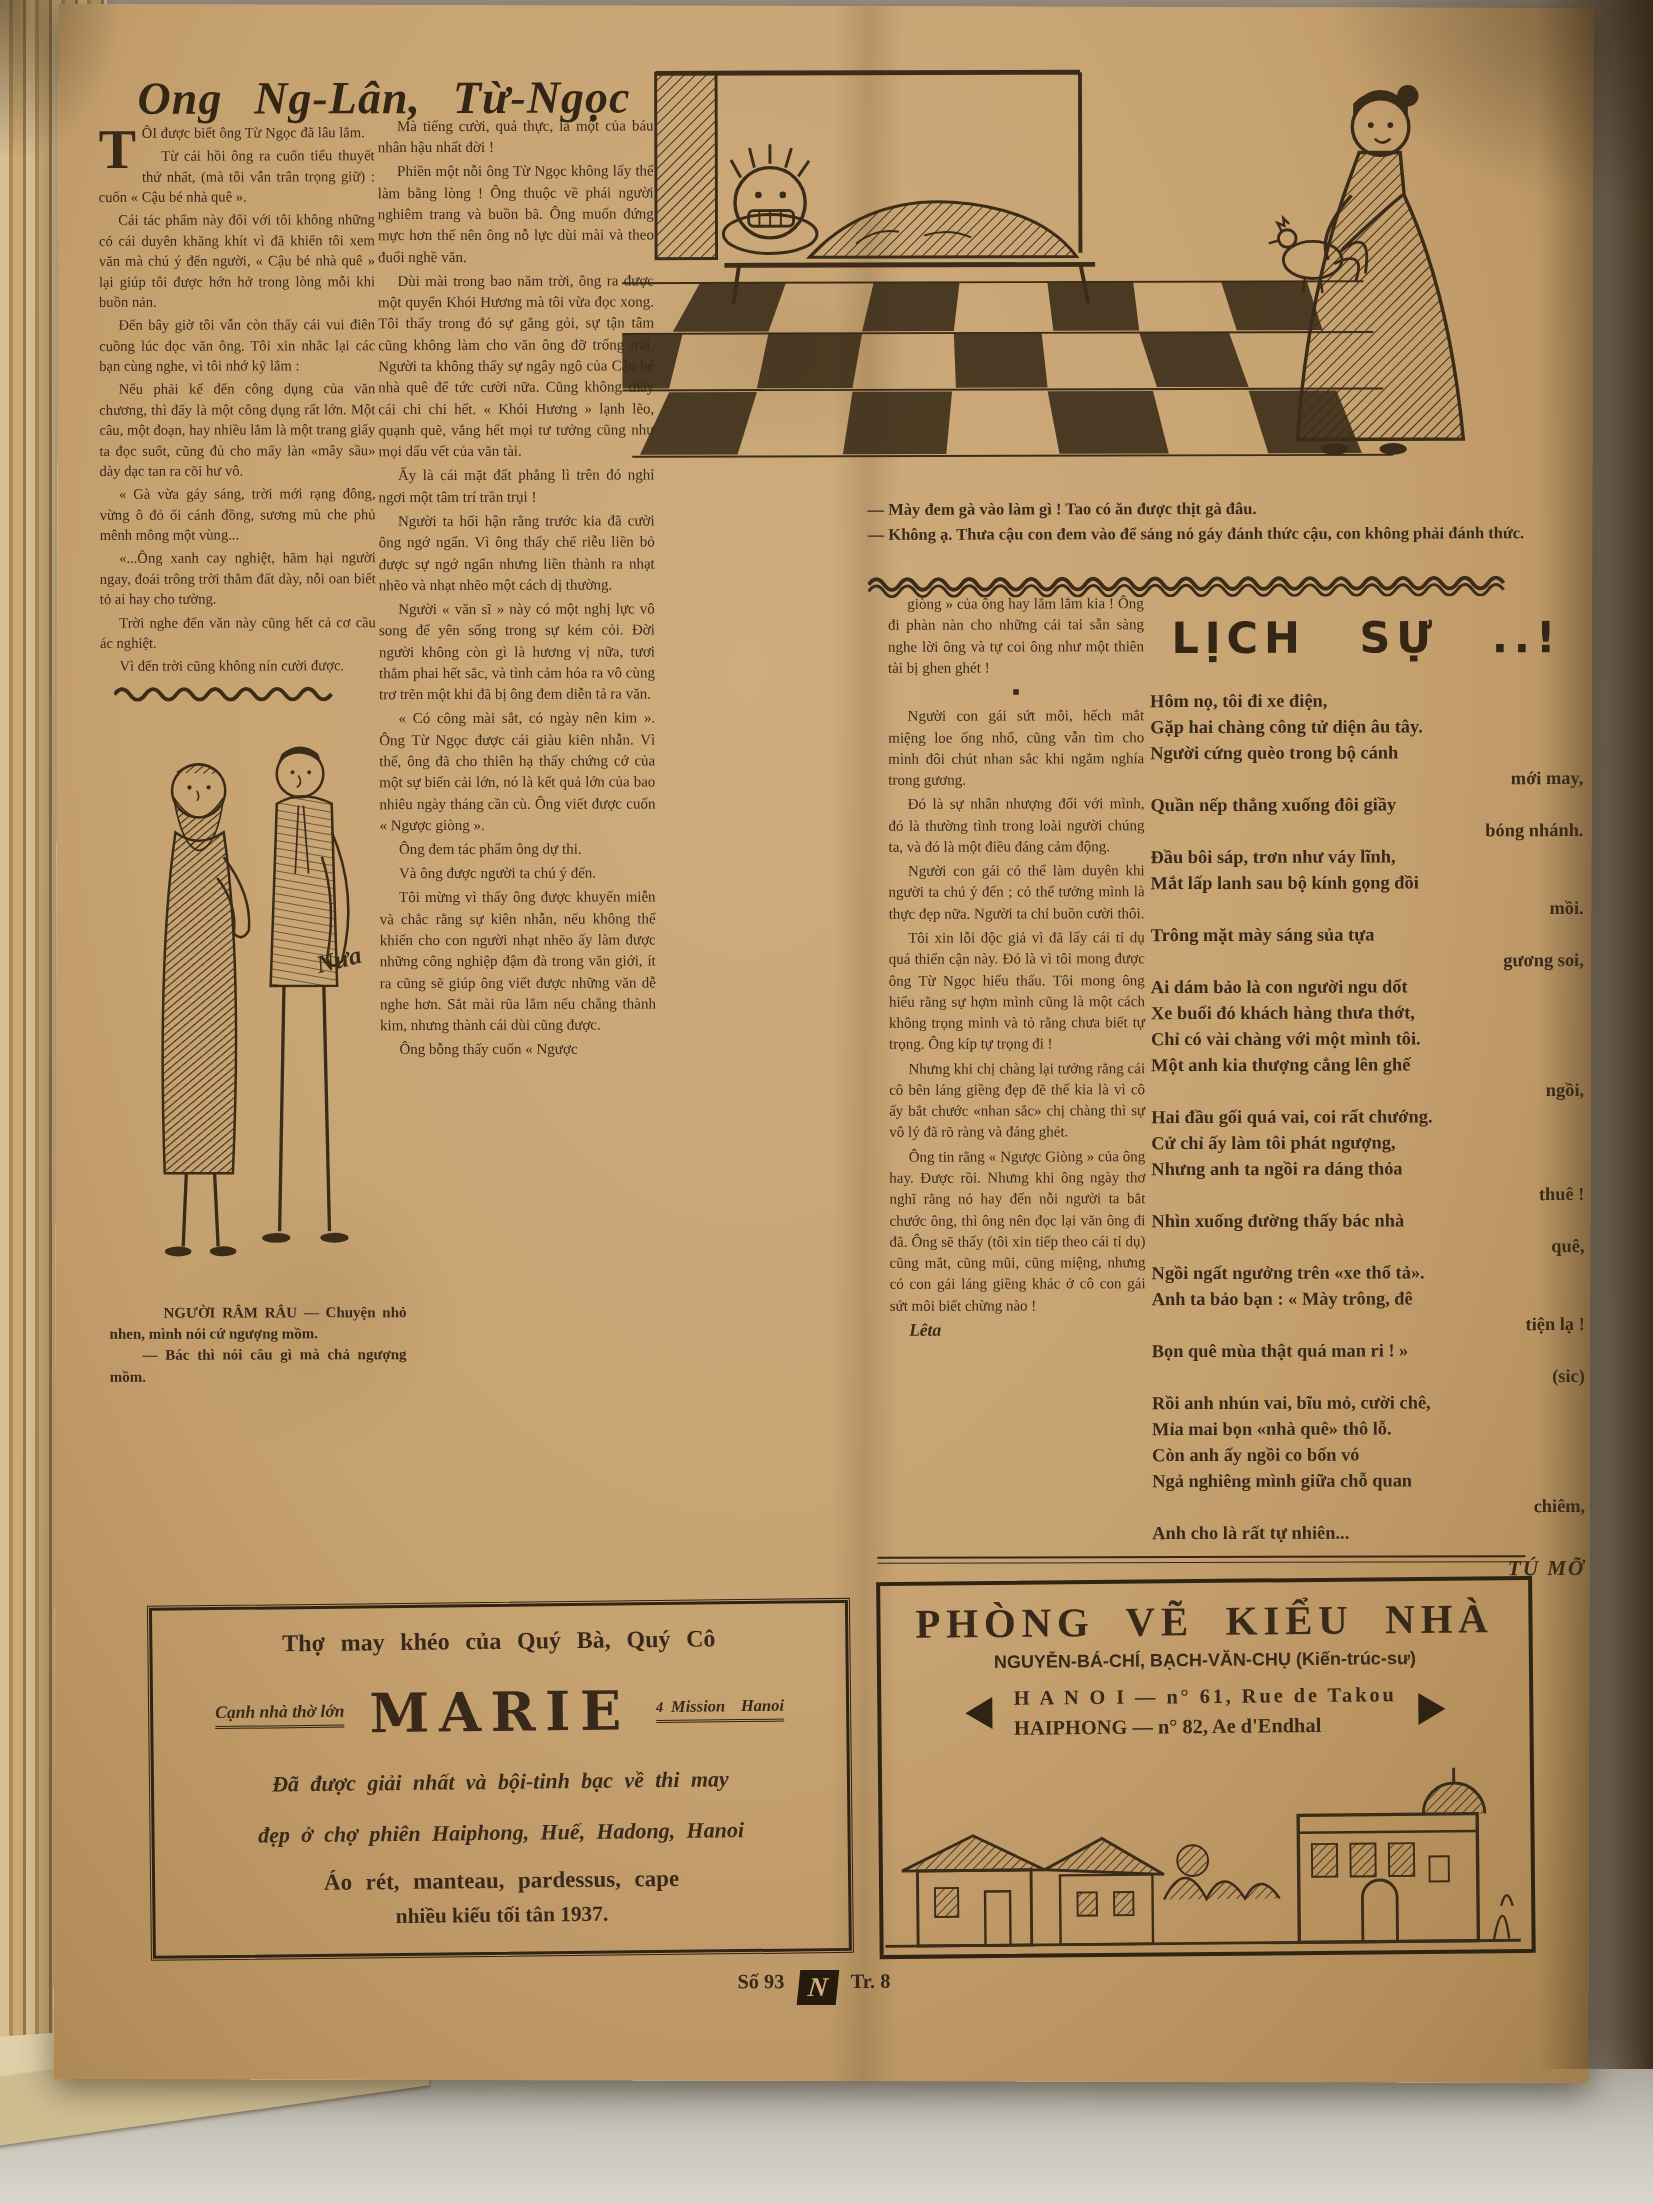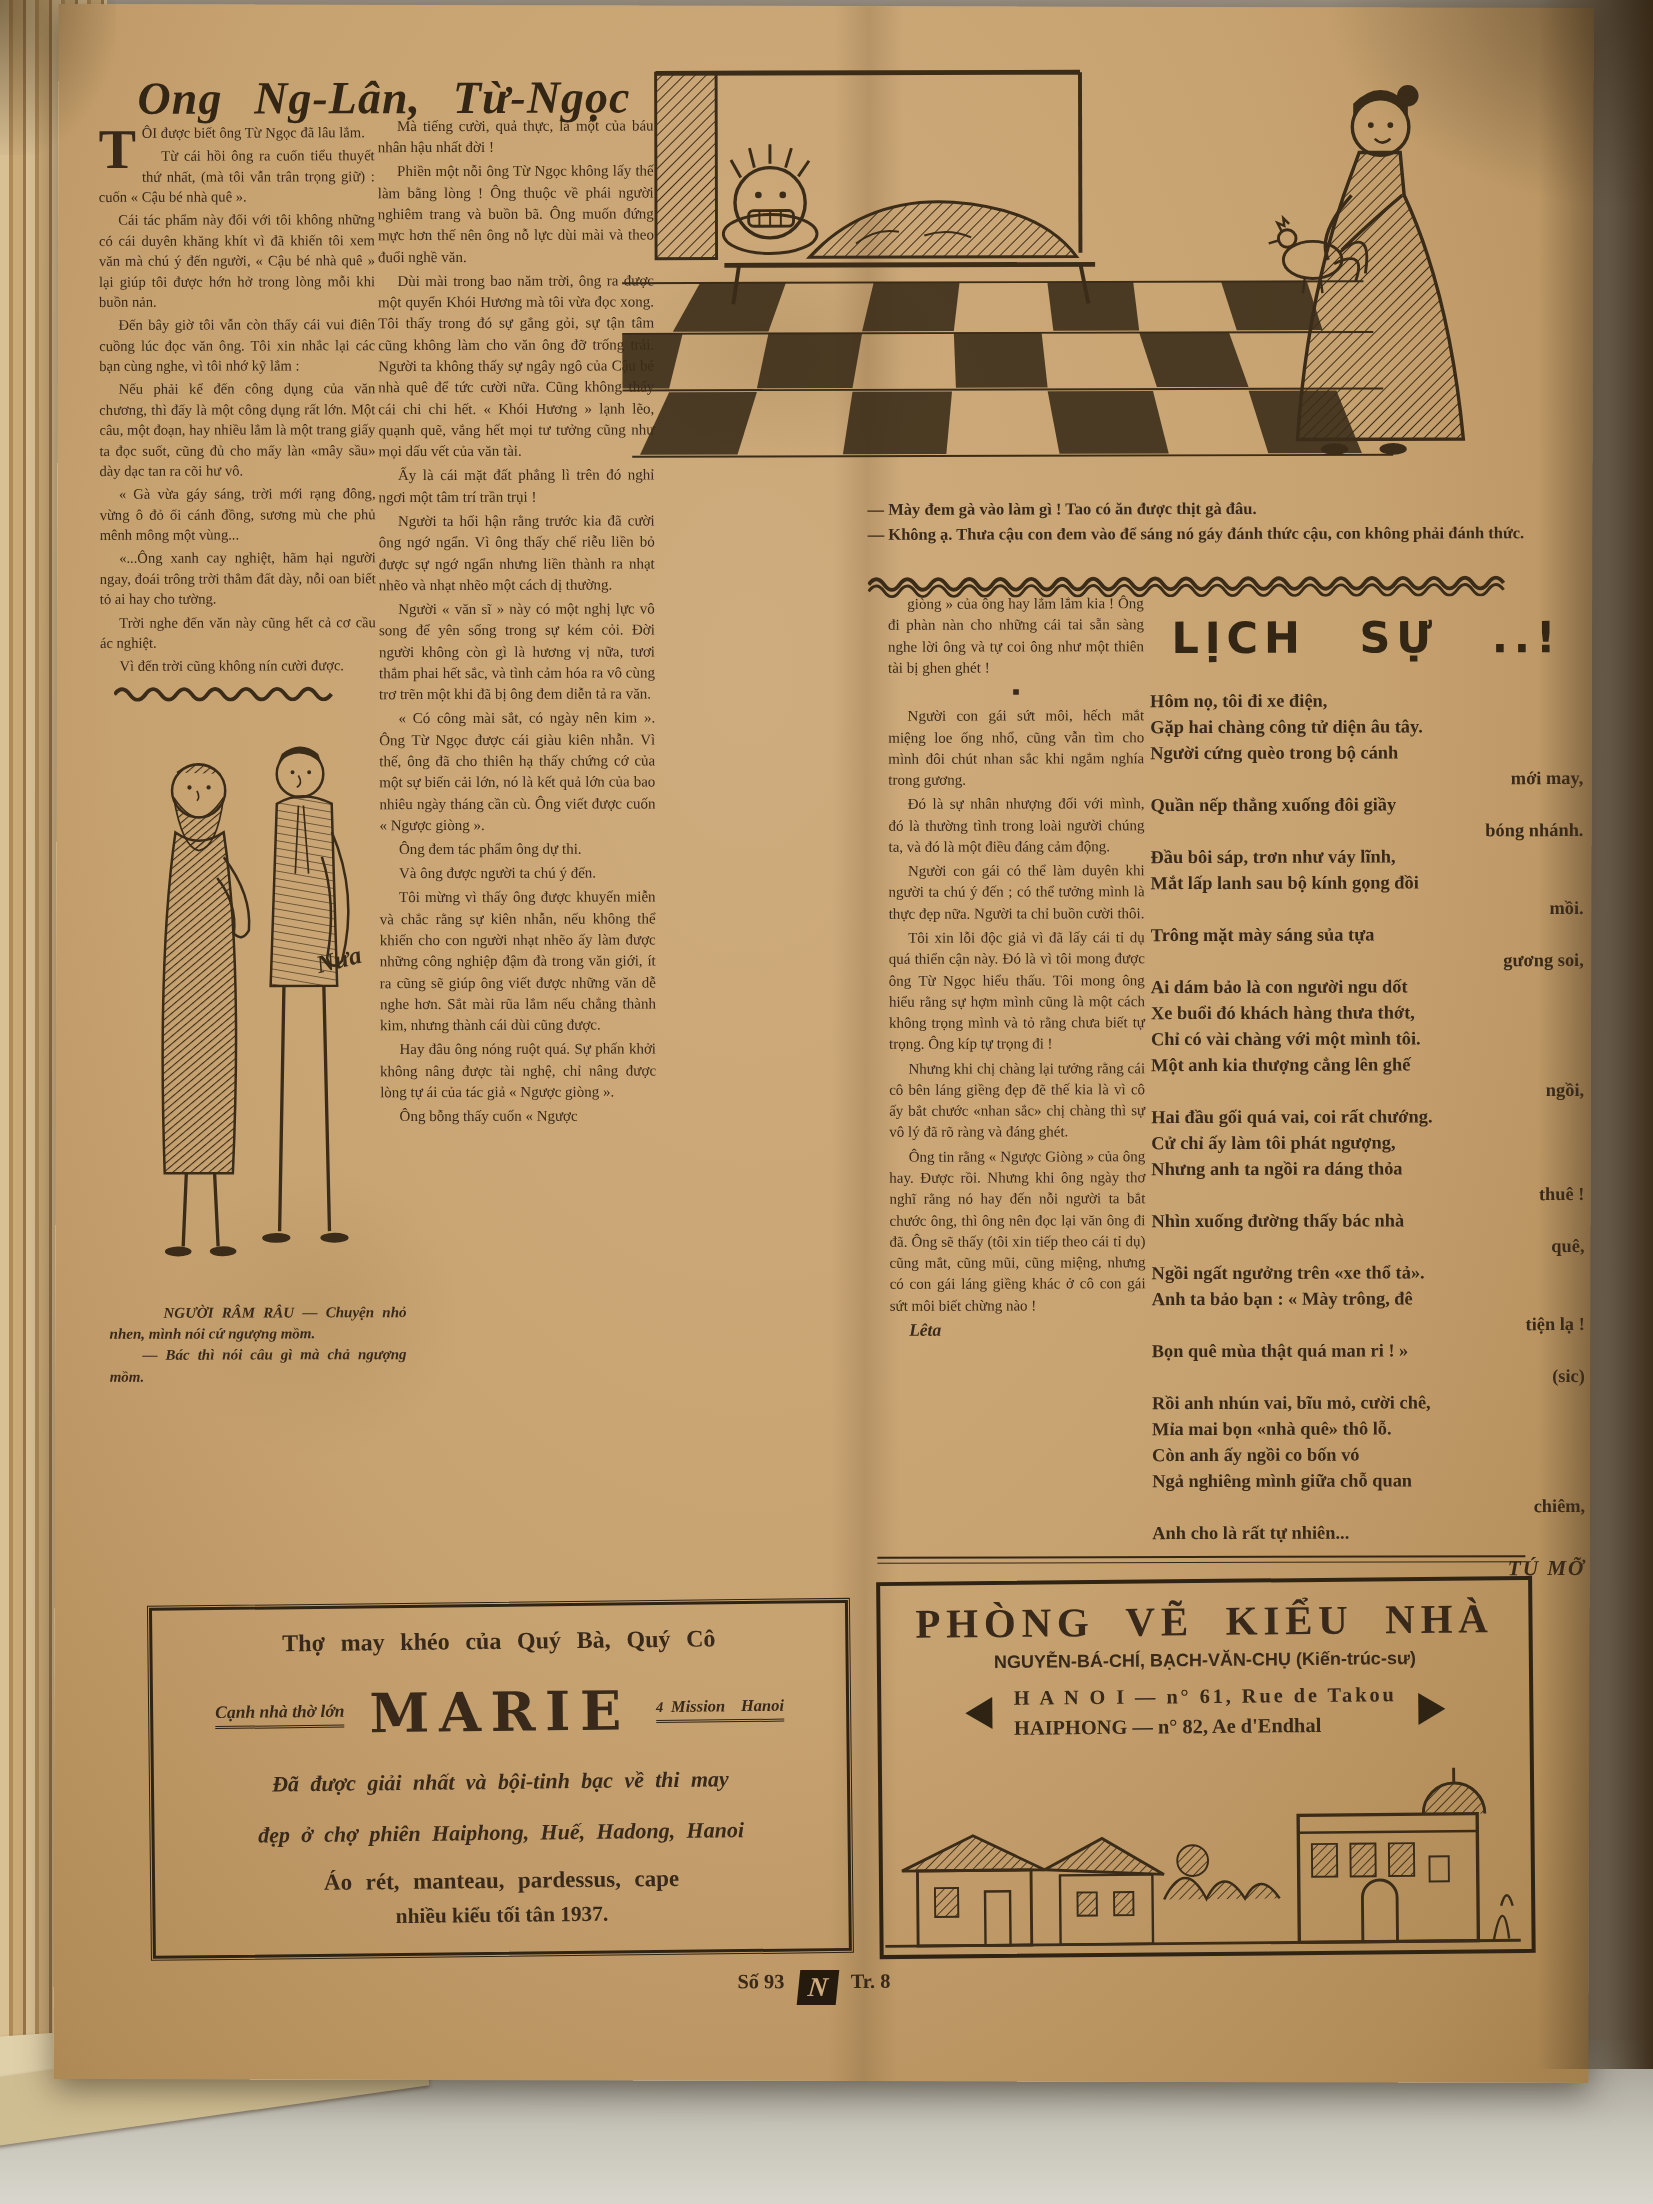--- a/index.html
+++ b/index.html
@@ -42,21 +42,21 @@
   .col3{left:833px;top:588px;width:256px;font-size:15px;line-height:21.3px;}
   .q{}
   .dropcap{float:left;font-size:56px;line-height:45px;font-weight:bold;padding:3.9px 5.8px 0 0;text-indent:0;}
   .lead{text-indent:0 !important;}
   .dingbat{text-align:center;font-size:11.6px;margin:5.8px 0;text-indent:0 !important;}
   .sig{font-weight:bold;font-style:italic;font-size:17.5px;margin-top:9.7px;text-indent:39px;}
 
   .wavy{display:block;}
   .sq-wrap{margin:9.7px 0 5.8px 13.6px;}
   .illus-wrap{margin:3.9px 0 0 5.8px;}
-  .il-caption{width:297px;margin:7.8px 0 0 7.8px;font-weight:bold;font-size:15px;line-height:21.3px;text-align:justify;font-style:italic;}
+  .il-caption{width:297px;margin:7.8px 0 0 7.8px;font-weight:bold;font-size:15px;line-height:21.3px;text-align:justify;}
   .il-caption .c1{text-indent:54px;margin:0;}
   .il-caption .c2{text-indent:33px;margin:0;}
 
   .cartoon{position:absolute;left:568px;top:37px;width:878px;height:450px;}
   .cartoon svg{width:100%;height:100%;}
   .cap{position:absolute;left:813px;top:491px;width:660px;font-weight:bold;font-size:16.5px;line-height:25px;}
   .cap p{margin:0;}
   .wavy-long{position:absolute;left:813px;top:571px;}
 
   .poem{position:absolute;left:1095px;top:590px;width:433px;}
@@ -181,21 +181,20 @@
         <p>Mà tiếng cười, quả thực, là một của báu nhân hậu nhất đời !</p>
         <p>Phiền một nỗi ông Từ Ngọc không lấy thế làm bằng lòng ! Ông thuộc về phái người nghiêm trang và buồn bã. Ông muốn đứng mực hơn thế nên ông nỗ lực dùi mài và theo đuổi nghề văn.</p>
         <p>Dùi mài trong bao năm trời, ông ra được một quyển Khói Hương mà tôi vừa đọc xong. Tôi thấy trong đó sự gắng gỏi, sự tận tâm cũng không làm cho văn ông đỡ trống trải. Người ta không thấy sự ngây ngô của Cậu bé nhà quê để tức cười nữa. Cũng không thấy cái chi chi hết. « Khói Hương » lạnh lẽo, quạnh quẽ, vắng hết mọi tư tưởng cũng như mọi dấu vết của văn tài.</p>
         <p>Ấy là cái mặt đất phẳng lì trên đó nghỉ ngơi một tâm trí trần trụi !</p>
         <p>Người ta hối hận rằng trước kia đã cười ông ngớ ngẩn. Vì ông thấy chế riễu liền bỏ được sự ngớ ngẩn nhưng liền thành ra nhạt nhẽo và nhạt nhẽo một cách dị thường.</p>
         <p>Người « văn sĩ » này có một nghị lực vô song để yên sống trong sự kém cỏi. Đời người không còn gì là hương vị nữa, tươi thắm phai hết sắc, và tình cảm hóa ra vô cùng trơ trẽn một khi đã bị ông đem diễn tả ra văn.</p>
         <p>« Có công mài sắt, có ngày nên kim ». Ông Từ Ngọc được cái giàu kiên nhẫn. Vì thế, ông đã cho thiên hạ thấy chứng cớ của một sự biến cải lớn, nó là kết quả lớn của bao nhiêu ngày tháng cần cù. Ông viết được cuốn « Ngược giòng ».</p>
         <p>Ông đem tác phẩm ông dự thi.</p>
         <p>Và ông được người ta chú ý đến.</p>
         <p>Tôi mừng vì thấy ông được khuyến miễn và chắc rằng sự kiên nhẫn, nếu không thể khiến cho con người nhạt nhẽo ấy làm được những công nghiệp đậm đà trong văn giới, ít ra cũng sẽ giúp ông viết được những văn dễ nghe hơn. Sắt mài rũa lắm nếu chẳng thành kim, nhưng thành cái dùi cũng được.</p>
-        <p>Hay đâu ông nóng ruột quá. Sự phấn khởi không nâng được tài nghệ, chỉ nâng được lòng tự ái của tác giả « Ngược giòng ».</p>
         <p>Ông bỗng thấy cuốn « Ngược</p>
       </div>
 
       <div class="cartoon">
         <svg viewBox="0 0 900 450">
           <defs>
             <pattern id="hC" width="8" height="8" patternTransform="rotate(45)" patternUnits="userSpaceOnUse">
               <line x1="0" y1="0" x2="0" y2="8" stroke="#3a2c18" stroke-width="2"></line>
             </pattern>
           </defs>

